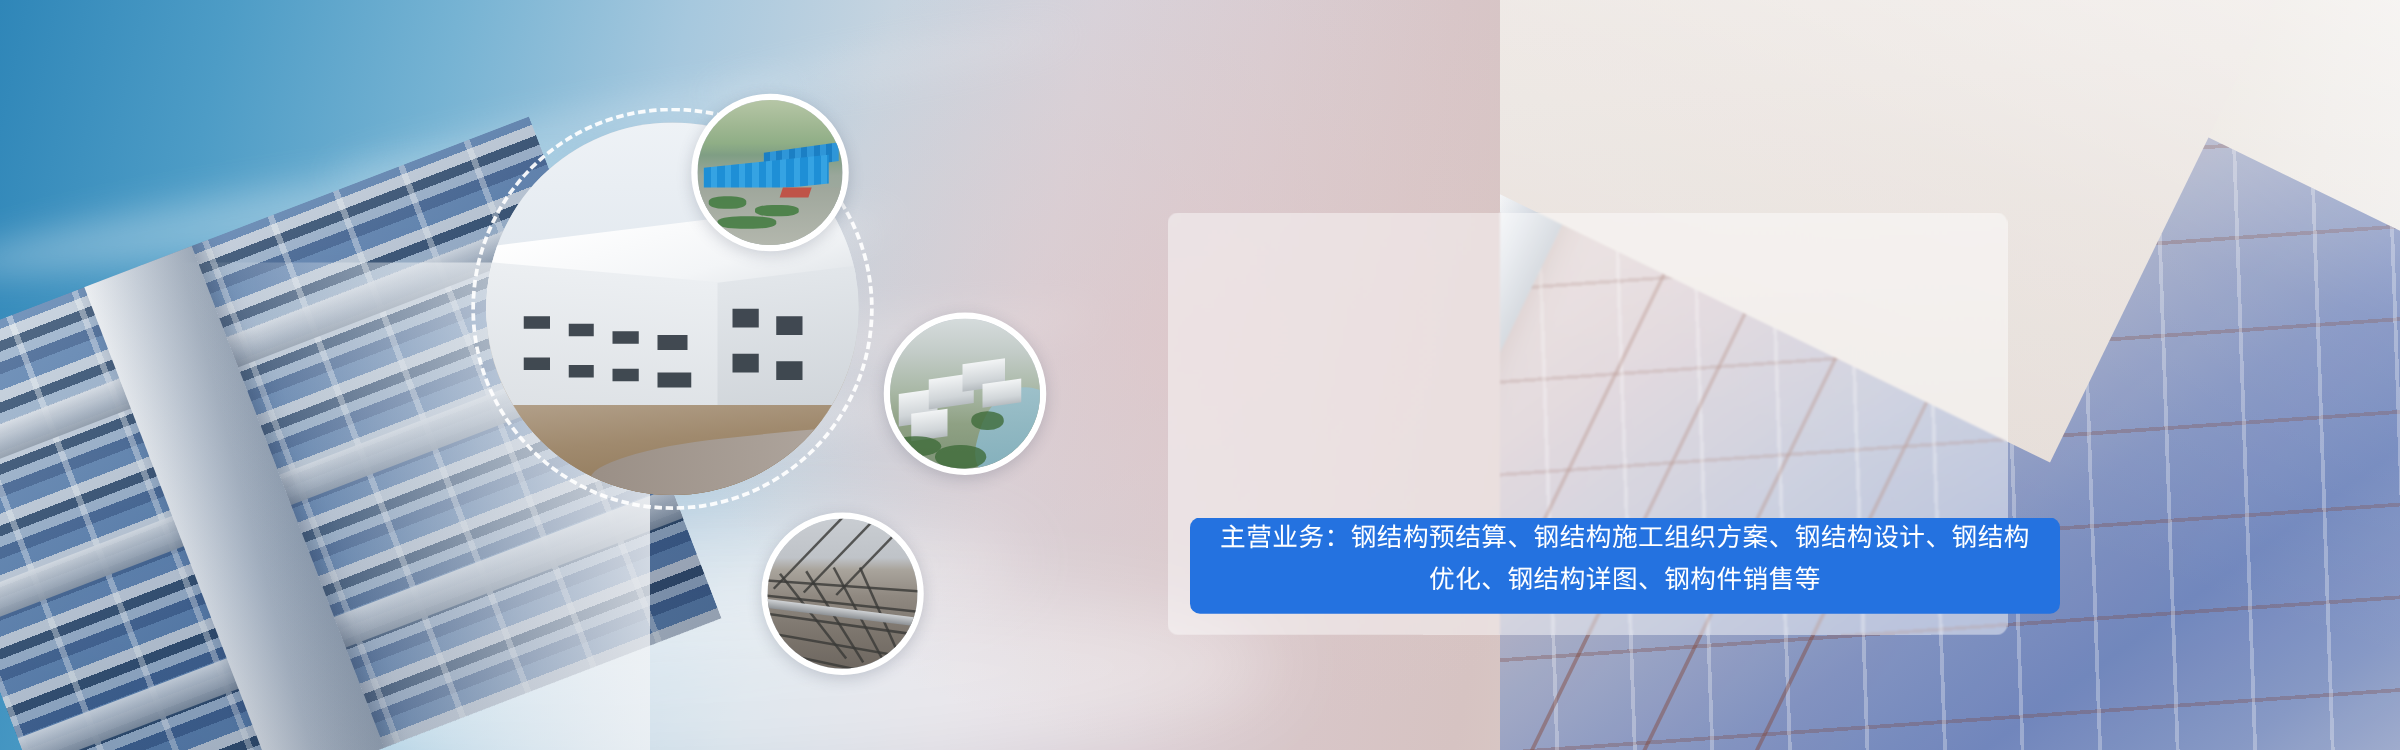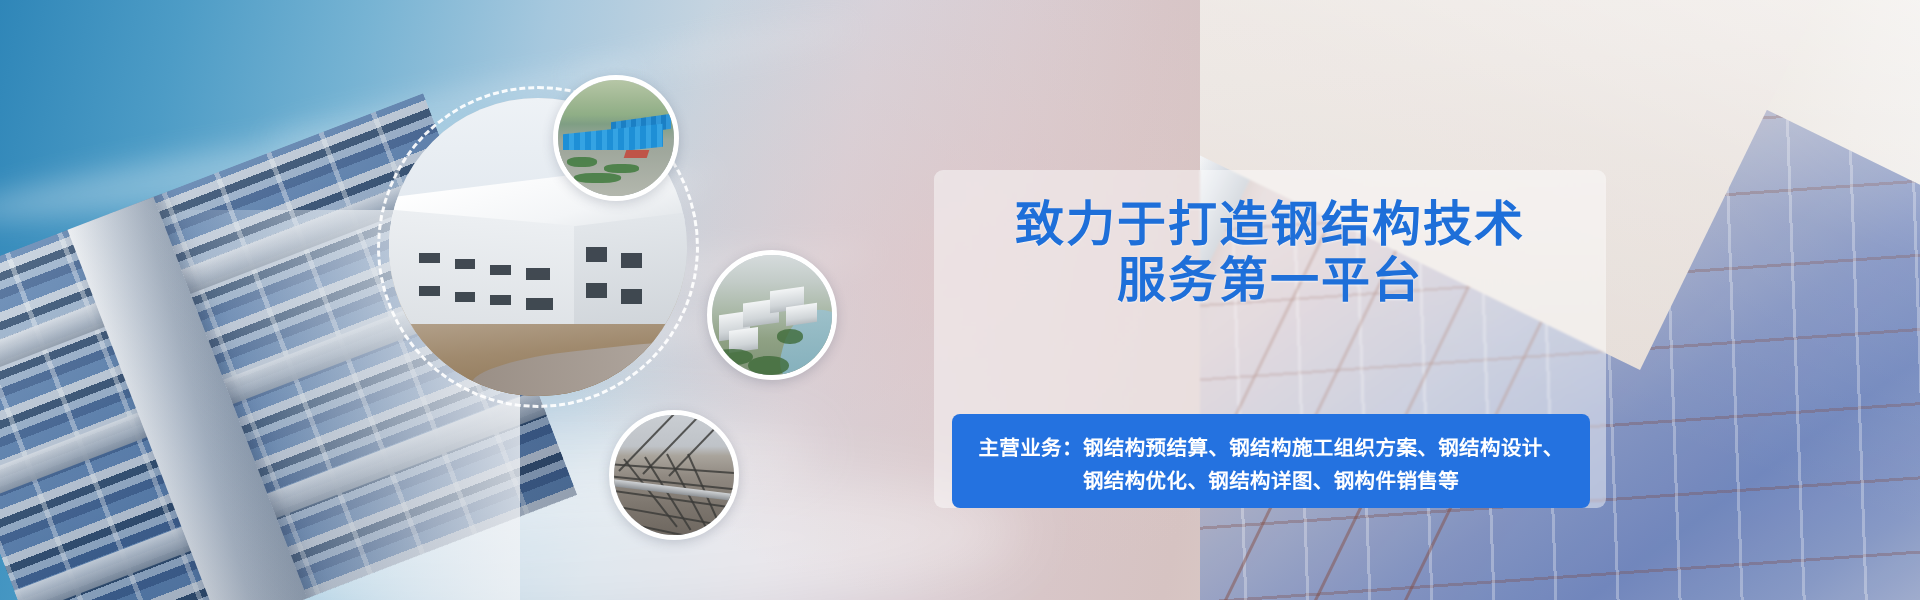--- a/index.html
+++ b/index.html
@@ -265,27 +265,27 @@
   .desc{
     position:absolute;left:958px;top:330px;width:640px;
     color:#2c2c2c;
     font-size:20.5px;
     line-height:34px;
     letter-spacing:.4px;
     text-align:justify;
   }
 
   .badge{
-    position:absolute;left:952px;top:414px;width:638px;
+    position:absolute;left:952px;top:414px;width:696px;
     background:#2472e0;
     border-radius:8px;
-    padding:17px 16px 11px 16px;
+    padding:0 16px 11px 16px;
     color:#ffffff;
     font-size:20.5px;
-    font-weight:bold;
+    font-weight:normal;
     line-height:33px;
     letter-spacing:.4px;
     text-align:center;
   }
 </style>
 </head>
 <body>
 
 <div id="banner">
 
@@ -385,19 +385,17 @@
       <div class="tr-line" style="left:62%;top:32%;width:70%;transform:rotate(66deg);"></div>
       <div class="tr-line" style="left:4%;top:46%;width:70%;transform:rotate(-46deg);"></div>
       <div class="tr-line" style="left:24%;top:48%;width:70%;transform:rotate(-46deg);"></div>
       <div class="tr-line" style="left:46%;top:50%;width:70%;transform:rotate(-46deg);"></div>
       <div class="pipe"></div>
     </div>
   </div>
 
   <div class="panel"></div>
 
-  <div class="headline">致力于打造钢结构技术
-服务第一平台</div>
 
 
   <div class="badge">主营业务：钢结构预结算、钢结构施工组织方案、钢结构设计、钢结构优化、钢结构详图、钢构件销售等</div>
 
 </div>
 
 </body></html>

